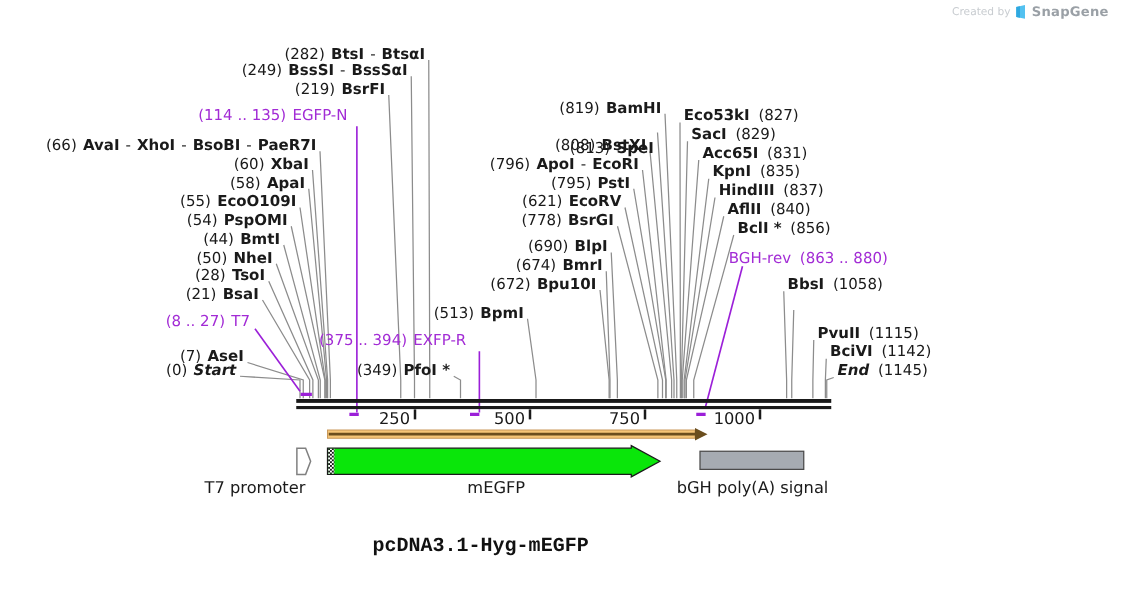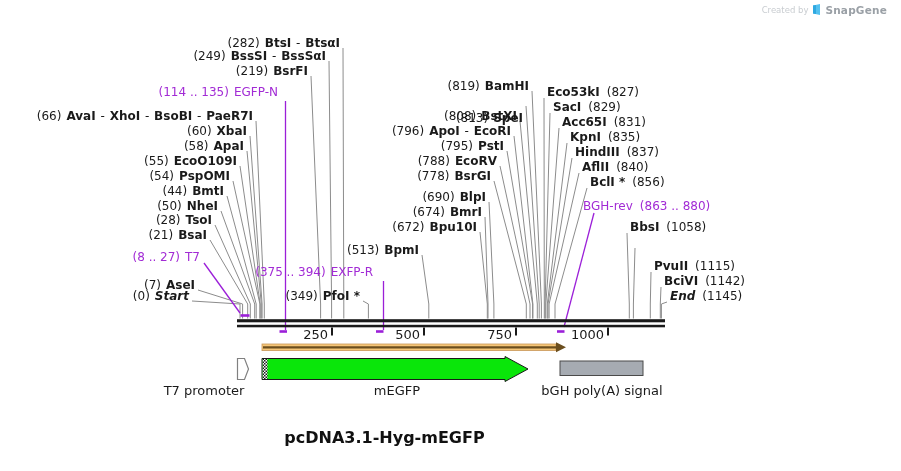--- a/index.html
+++ b/index.html
@@ -13,21 +13,21 @@
   .site-label .sep{font-weight:400;padding:0 1px;}
   .site-label .gapL{display:inline-block;width:5px;}
   .site-label .gapR{display:inline-block;width:7px;}
   .site-label.primer{color:#A22BD5;}
   .site-label.primer .nm{font-weight:400;}
   .site-label.it .nm{font-style:italic;}
   .feat-label{position:absolute;font-size:13px;color:#1a1a1a;transform:translateX(-50%);white-space:nowrap;}
   #watermark{position:absolute;top:4px;right:14px;display:flex;align-items:center;gap:4px;}
   #watermark .created{font-size:8.5px;color:#c9cdd1;}
   #watermark .brand{font-size:10.5px;color:#9aa0a6;font-weight:600;letter-spacing:.2px;}
-  #title-block{position:absolute;left:0;top:428px;width:769px;text-align:center;}
+  #title-block{position:absolute;left:0;top:428px;width:769px;text-align:center;font-family:Liberation Mono, monospace;}
   #plasmid-title{font-size:16px;font-weight:700;color:#111;}
   #plasmid-size{font-size:12.5px;color:#222;margin-top:3px;}
 </style>
 </head>
 <body>
 
 <div id="stage">
   <div id="watermark">
     <span class="created">Created by</span>
     <svg width="9" height="12" viewBox="0 0 9 12">
@@ -128,21 +128,21 @@
       <div class="site-label" style="right: 694px; top: 228px;"><span class="pos">(21)</span><span class="gapL"></span><span><span class="nm">BsaI</span></span></div>
       <div class="site-label" style="right: 706px; top: 278px;"><span class="pos">(7)</span><span class="gapL"></span><span><span class="nm">AseI</span></span></div>
       <div class="site-label it" style="right: 712px; top: 289px;"><span class="pos">(0)</span><span class="gapL"></span><span><span class="nm">Start</span></span></div>
       <div class="site-label" style="right: 482px; top: 243px;"><span class="pos">(513)</span><span class="gapL"></span><span><span class="nm">BpmI</span></span></div>
       <div class="site-label" style="right: 541px; top: 289px;"><span class="pos">(349)</span><span class="gapL"></span><span><span class="nm">PfoI *</span></span></div>
       <div class="site-label" style="right: 372px; top: 79px;"><span class="pos">(819)</span><span class="gapL"></span><span><span class="nm">BamHI</span></span></div>
       <div class="site-label" style="right: 378px; top: 111px; margin-left: 30px;"><span class="pos">(813)</span><span class="gapL"></span><span><span class="nm">SpeI</span></span></div>
       <div class="site-label" style="right: 384px; top: 109px;"><span class="pos">(808)</span><span class="gapL"></span><span><span class="nm">BstXI</span></span></div>
       <div class="site-label" style="right: 390px; top: 124px;"><span class="pos">(796)</span><span class="gapL"></span><span><span class="nm">ApoI</span><span class="sep"> - </span><span class="nm">EcoRI</span></span></div>
       <div class="site-label" style="right: 397px; top: 139px;"><span class="pos">(795)</span><span class="gapL"></span><span><span class="nm">PstI</span></span></div>
-      <div class="site-label" style="right: 404px; top: 154px;"><span class="pos">(788)</span><span class="gapL"></span><span><span class="nm">EcoRV</span></span></div>
+      <div class="site-label" style="right: 404px; top: 154px;"><span class="pos">(621)</span><span class="gapL"></span><span><span class="nm">EcoRV</span></span></div>
       <div class="site-label" style="right: 410px; top: 169px;"><span class="pos">(778)</span><span class="gapL"></span><span><span class="nm">BsrGI</span></span></div>
       <div class="site-label" style="right: 415px; top: 190px;"><span class="pos">(690)</span><span class="gapL"></span><span><span class="nm">BlpI</span></span></div>
       <div class="site-label" style="right: 419px; top: 205px;"><span class="pos">(674)</span><span class="gapL"></span><span><span class="nm">BmrI</span></span></div>
       <div class="site-label" style="right: 424px; top: 220px;"><span class="pos">(672)</span><span class="gapL"></span><span><span class="nm">Bpu10I</span></span></div>
       <div class="site-label" style="left: 547px; top: 85px;"><span><span class="nm">Eco53kI</span></span><span class="gapR"></span><span class="pos">(827)</span></div>
       <div class="site-label" style="left: 553px; top: 100px;"><span><span class="nm">SacI</span></span><span class="gapR"></span><span class="pos">(829)</span></div>
       <div class="site-label" style="left: 562px; top: 115px;"><span><span class="nm">Acc65I</span></span><span class="gapR"></span><span class="pos">(831)</span></div>
       <div class="site-label" style="left: 570px; top: 130px;"><span><span class="nm">KpnI</span></span><span class="gapR"></span><span class="pos">(835)</span></div>
       <div class="site-label" style="left: 575px; top: 145px;"><span><span class="nm">HindIII</span></span><span class="gapR"></span><span class="pos">(837)</span></div>
       <div class="site-label" style="left: 582px; top: 160px;"><span><span class="nm">AflII</span></span><span class="gapR"></span><span class="pos">(840)</span></div>

